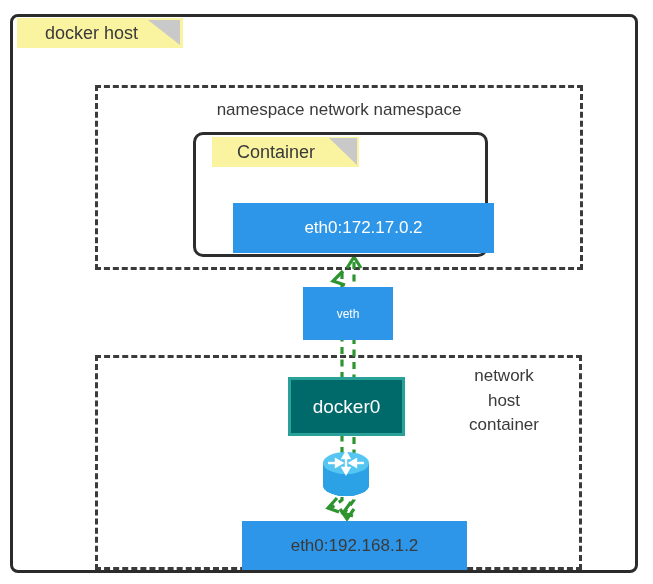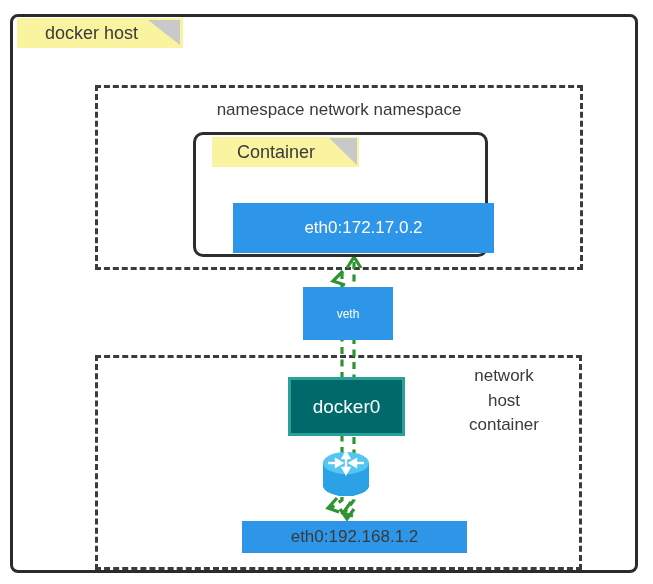--- a/index.html
+++ b/index.html
@@ -35,21 +35,21 @@
   .container-box{position:absolute;left:193px;top:132px;width:295px;height:125px;
     box-sizing:border-box;border:3px solid #2d2d2d;border-radius:10px;background:#fff;z-index:4;}
 
   
   .node{position:absolute;box-sizing:border-box;background:#2e96e8;color:#ffffff;
     display:flex;align-items:center;justify-content:center;font-size:17px;z-index:5;}
   .node-eth0-top{left:233px;top:203px;width:261px;height:50px;}
   .node-veth{left:303px;top:287px;width:90px;height:53px;font-size:12px;}
   .node-docker0{left:288px;top:364px;width:117px;height:59px;background:#006a6b;
     border:3px solid #2aa198;font-size:19px;margin-top:13px;}
-  .node-eth0-bottom{left:242px;top:521px;width:225px;height:32px;color:#3a3a3a;}
+  .node-eth0-bottom{left:242px;top:521px;width:225px;height:49px;color:#3a3a3a;}
 
   
   .connectors{position:absolute;left:0;top:0;width:653px;height:584px;z-index:3;pointer-events:none;}
   .router{position:absolute;left:320px;top:449px;width:52px;height:52px;z-index:5;}
 </style>
 </head>
 <body>
 
 <div class="canvas">
 

